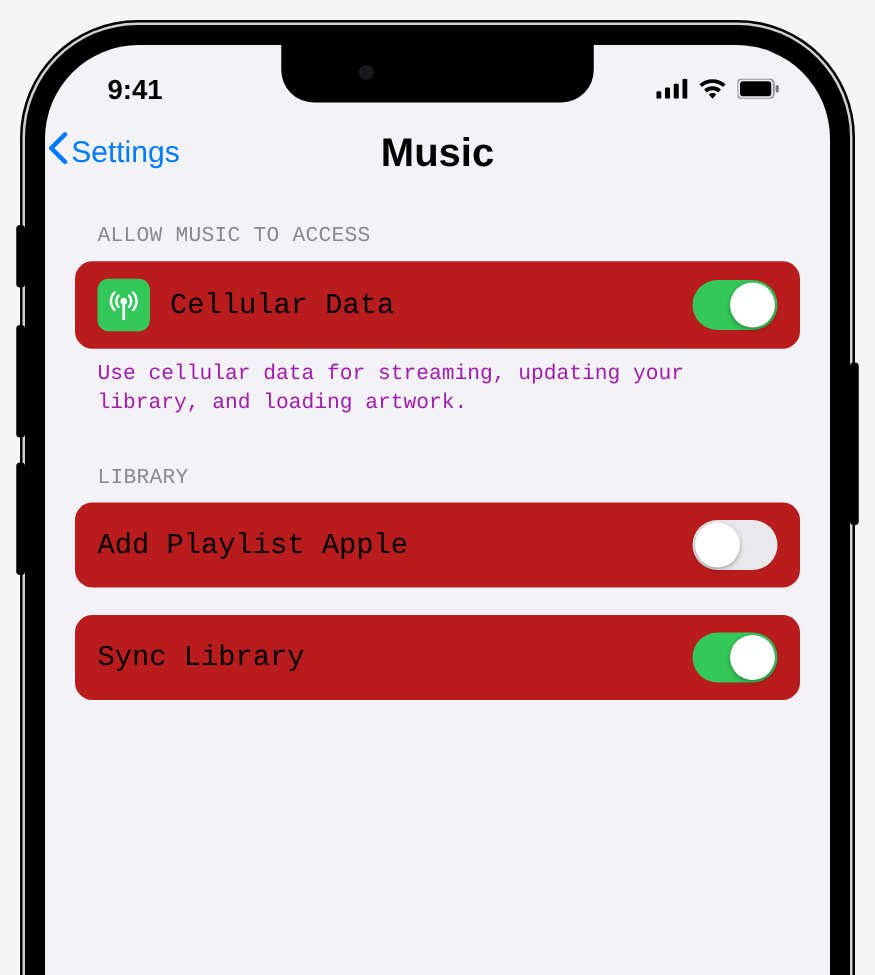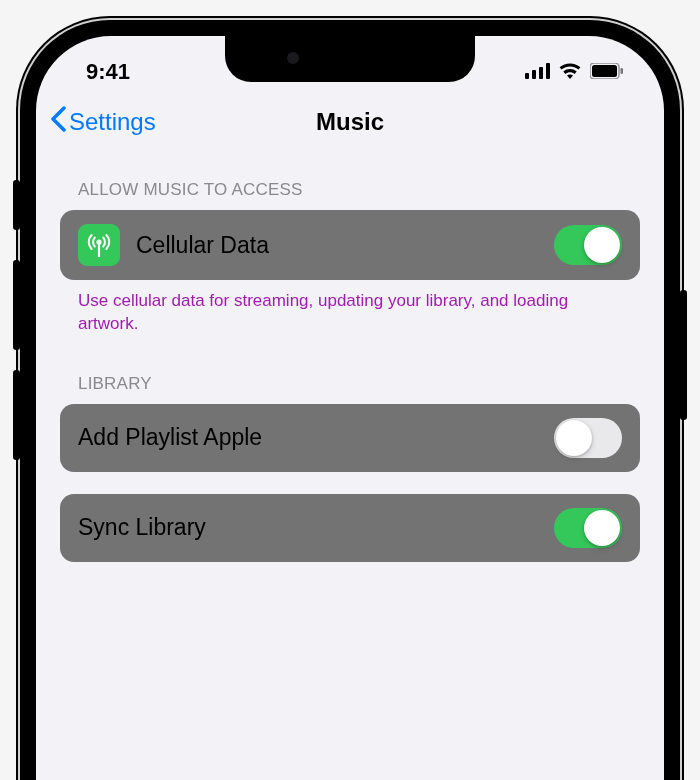--- a/index.html
+++ b/index.html
@@ -80,44 +80,44 @@
     .nav-bar {
       height: 56px;
       display: flex;
       align-items: center;
       justify-content: center;
       position: relative;
       padding: 0 20px;
     }
     .back-button {
       position: absolute;
-      left: 14px;
+      left: 2px;
       top: 50%;
       transform: translateY(-50%);
       display: flex;
       align-items: center;
       color: #007aff;
       font-size: 24px;
       font-weight: 400;
     }
     .back-chevron { margin-right: 2px; }
     .nav-title {
-      font-size: 24px;
+      font-size: 32px;
       font-weight: 600;
       color: #000;
     }
-    .content { padding: 16px 24px 0 24px; }
+    .content { padding: 16px 24px 0 24px; font-family: Liberation Mono, monospace; }
     .group-header {
       font-size: 17px;
       color: #8a8a8e;
       letter-spacing: 0.2px;
       padding: 14px 18px 10px 18px;
     }
     .cell {
-      background: #737373;
+      background: #b91c1c;
       border-radius: 14px;
       display: flex;
       align-items: center;
       padding: 14px 18px;
       min-height: 62px;
     }
     .cell-icon {
       width: 42px;
       height: 42px;
       border-radius: 9px;

